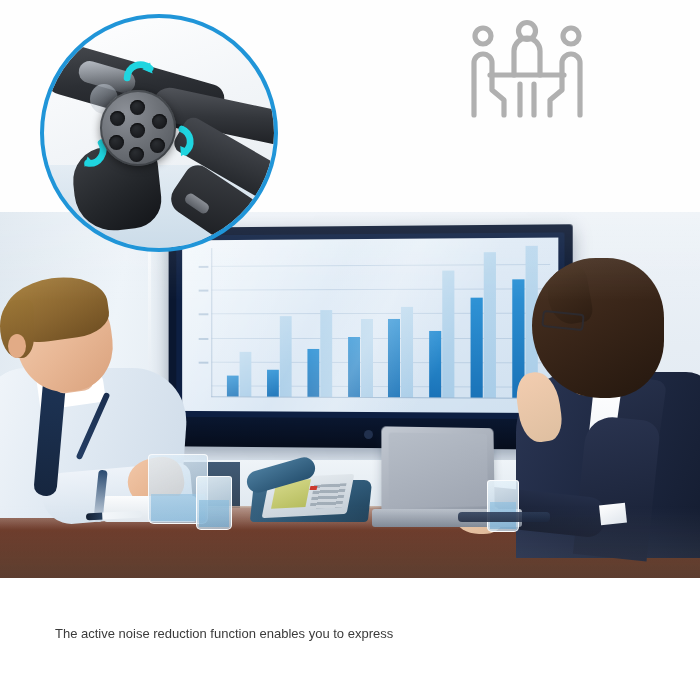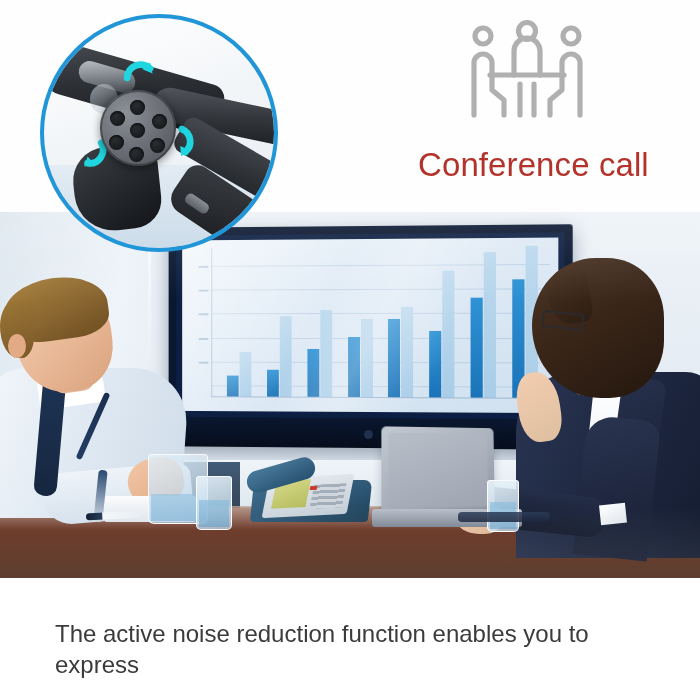--- a/index.html
+++ b/index.html
@@ -259,21 +259,21 @@
     background:radial-gradient(circle at 40% 35%,#2a2d31,#121316);
     box-shadow:inset 0 1px 2px rgba(0,0,0,.8);}
 
   
   .arrow{position:absolute;width:34px;height:34px;}
   .arrow svg{width:100%;height:100%;display:block;}
 
   
   .caption{position:absolute;left:0;top:578px;width:700px;height:122px;background:#ffffff;}
   .caption p{margin:0;position:absolute;left:55px;top:40px;width:600px;
-    color:#3b3b3b;font-size:24px;line-height:31px;font-family:"Liberation Sans", sans-serif;}
+    color:#3b3b3b;font-size:13px;line-height:31px;font-family:"Liberation Sans", sans-serif;}
   .cap-l2{display:block;}
 </style>
 </head>
 <body>
 
 <div class="page">
 
   <div class="header">
 
     <div class="conf-icon">
@@ -293,21 +293,20 @@
 
           <path d="M12 97 L12 45 a9 9 0 0 1 18 0 L30 72 L42 82 L42 97"></path>
 
           <circle cx="109" cy="18" r="8"></circle>
 
           <path d="M118 97 L118 45 a9 9 0 0 0 -18 0 L100 72 L88 82 L88 97"></path>
         </g>
       </svg>
     </div>
 
-    <div class="conf-title">Conference call</div>
   </div>
 
   <div class="photo">
     <div class="photo-inner">
 
       <div class="wall"></div>
       <div class="wall-left-panel"></div>
       <div class="wall-edge"></div>
 
       <div class="tv">

